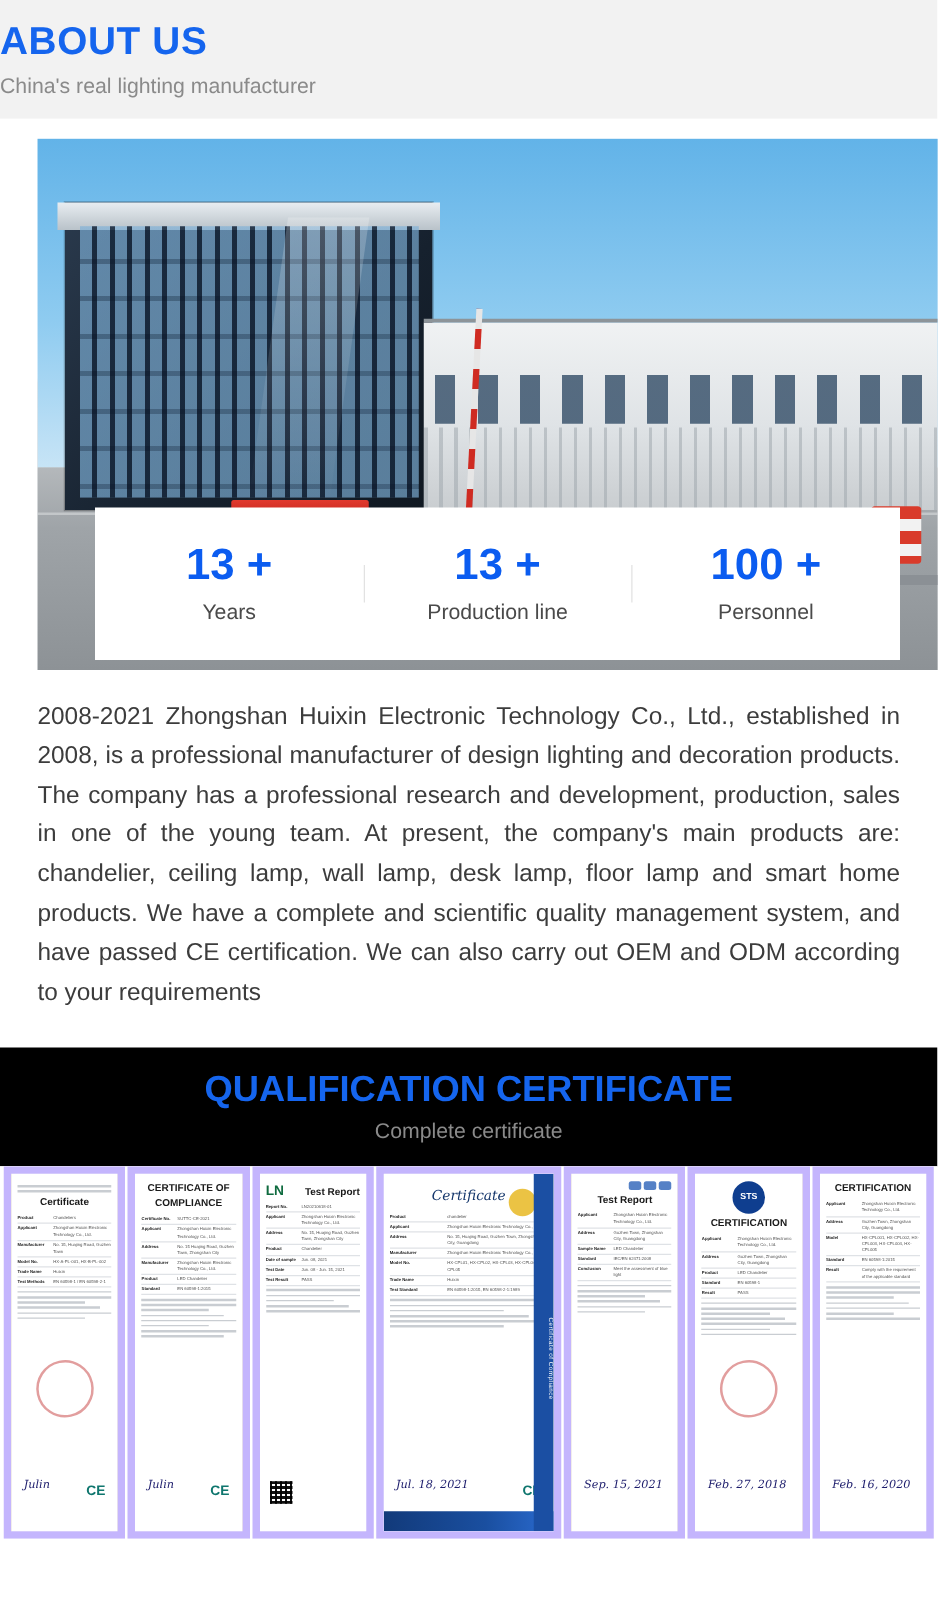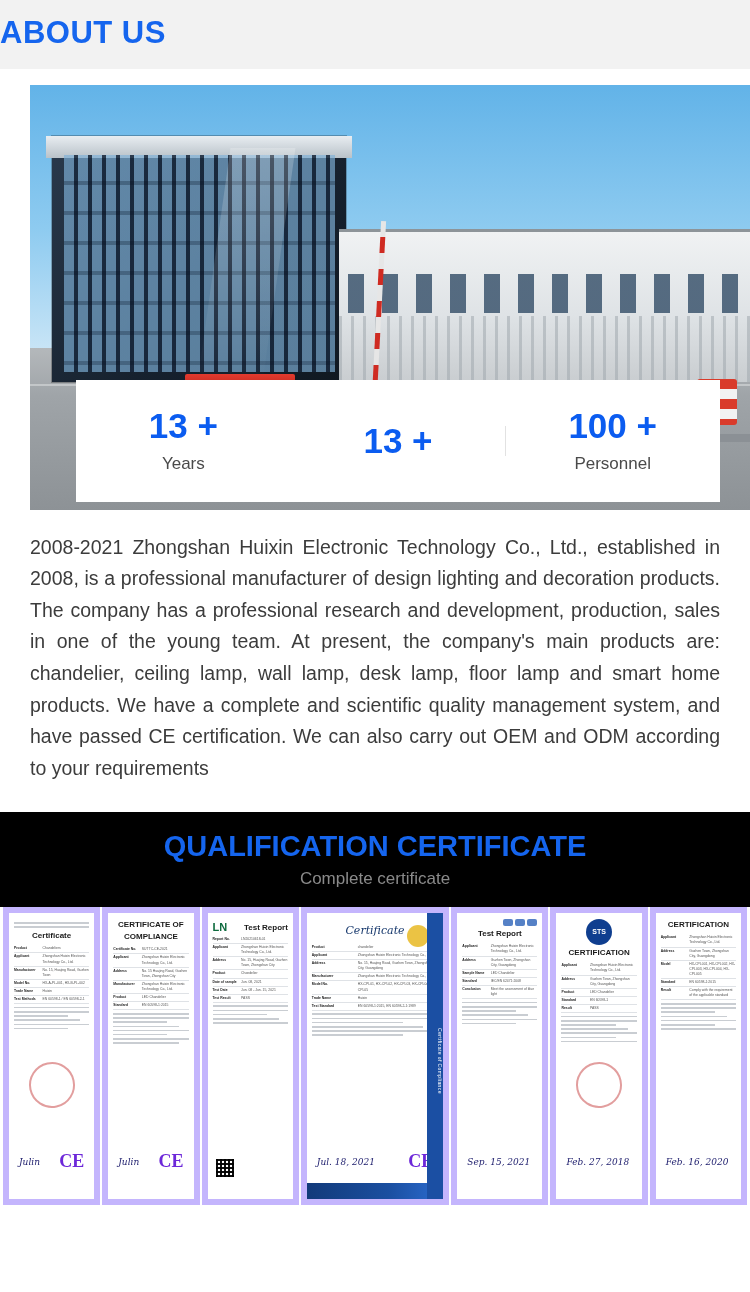--- a/index.html
+++ b/index.html
@@ -269,22 +269,22 @@
   .cert .ln-logo {
     font-weight: bold; font-size: 11px; color: #0f6b3f;
   }
   .cert .sts {
     width: 26px; height: 26px; border-radius: 50%;
     background: #0f3e8f; color: #fff; font-size: 7px; font-weight: bold;
     display: flex; align-items: center; justify-content: center;
   }
   .cert .ce {
     position: absolute; right: 10px; bottom: 24px;
-    font-family: Liberation Serif, serif;
-    font-size: 18px; font-weight: bold; color: #6d28d9;
+    font-family: Liberation Sans, sans-serif;
+    font-size: 11px; font-weight: bold; color: #0f766e;
   }
   .cert .qr {
     position: absolute; left: 8px; bottom: 22px;
     width: 18px; height: 18px;
     background:
       repeating-linear-gradient(to right,#111 0 2px,#fff 2px 4px),
       repeating-linear-gradient(to bottom,#111 0 2px,#fff 2px 4px);
     background-blend-mode: multiply;
   }
   .cert .ribbon {
@@ -296,20 +296,21 @@
   }
   .cert .accred i {
     display:block; width:10px; height:7px; border-radius:2px; background:#2a62b8; opacity:.8;
   }
 </style>
 </head>
 <body>
 
 <div class="section-head">
   <h1>ABOUT US</h1>
+  <div class="sub">China's real lighting manufacturer</div>
 </div>
 
 <div class="hero-wrap">
   <div class="hero">
     <div class="sky"></div>
     <div class="ground"></div>
     <div class="bld-main">
       <div class="roof"></div>
       <div class="glass"></div>
       <div class="sheen"></div>
@@ -323,20 +324,21 @@
     <div class="bollard"></div>
     <div class="curb"></div>
 
     <div class="stats">
       <div class="stat">
         <div class="num">13 +</div>
         <div class="lbl">Years</div>
       </div>
       <div class="stat">
         <div class="num">13 +</div>
+        <div class="lbl">Production line</div>
       </div>
       <div class="stat">
         <div class="num">100 +</div>
         <div class="lbl">Personnel</div>
       </div>
     </div>
   </div>
 </div>
 
 <div class="about-text">2008-2021 Zhongshan Huixin Electronic Technology Co., Ltd., established in 2008, is a professional manufacturer of design lighting and decoration products. The company has a professional research and development, production, sales in one of the young team. At present, the company's main products are: chandelier, ceiling lamp, wall lamp, desk lamp, floor lamp and smart home products. We have a complete and scientific quality management system, and have passed CE certification. We can also carry out OEM and ODM according to your requirements</div>

